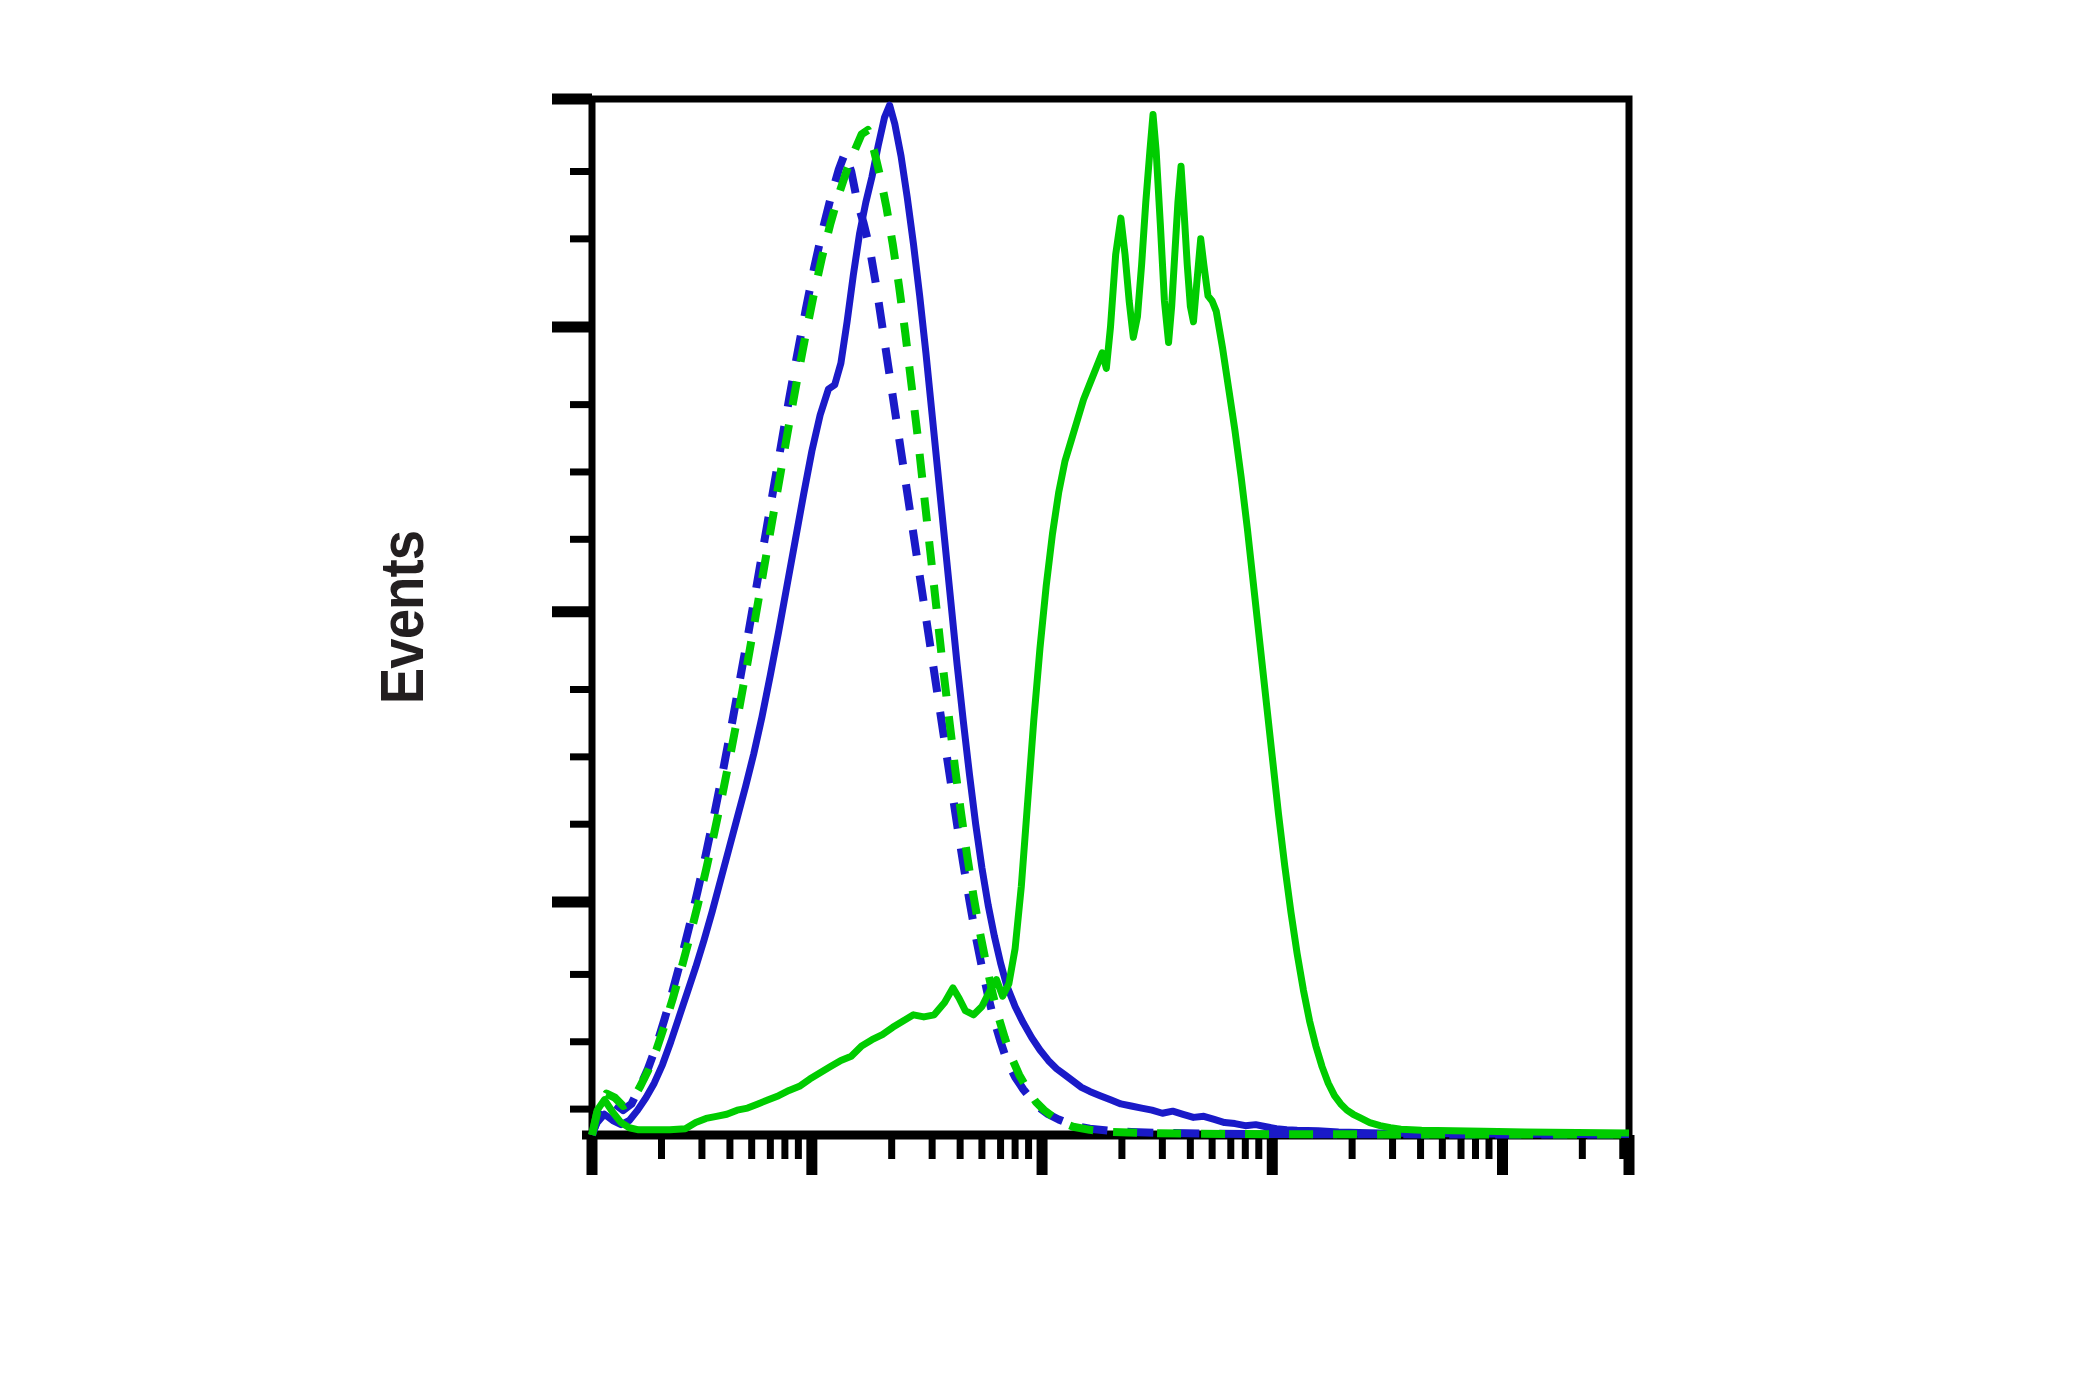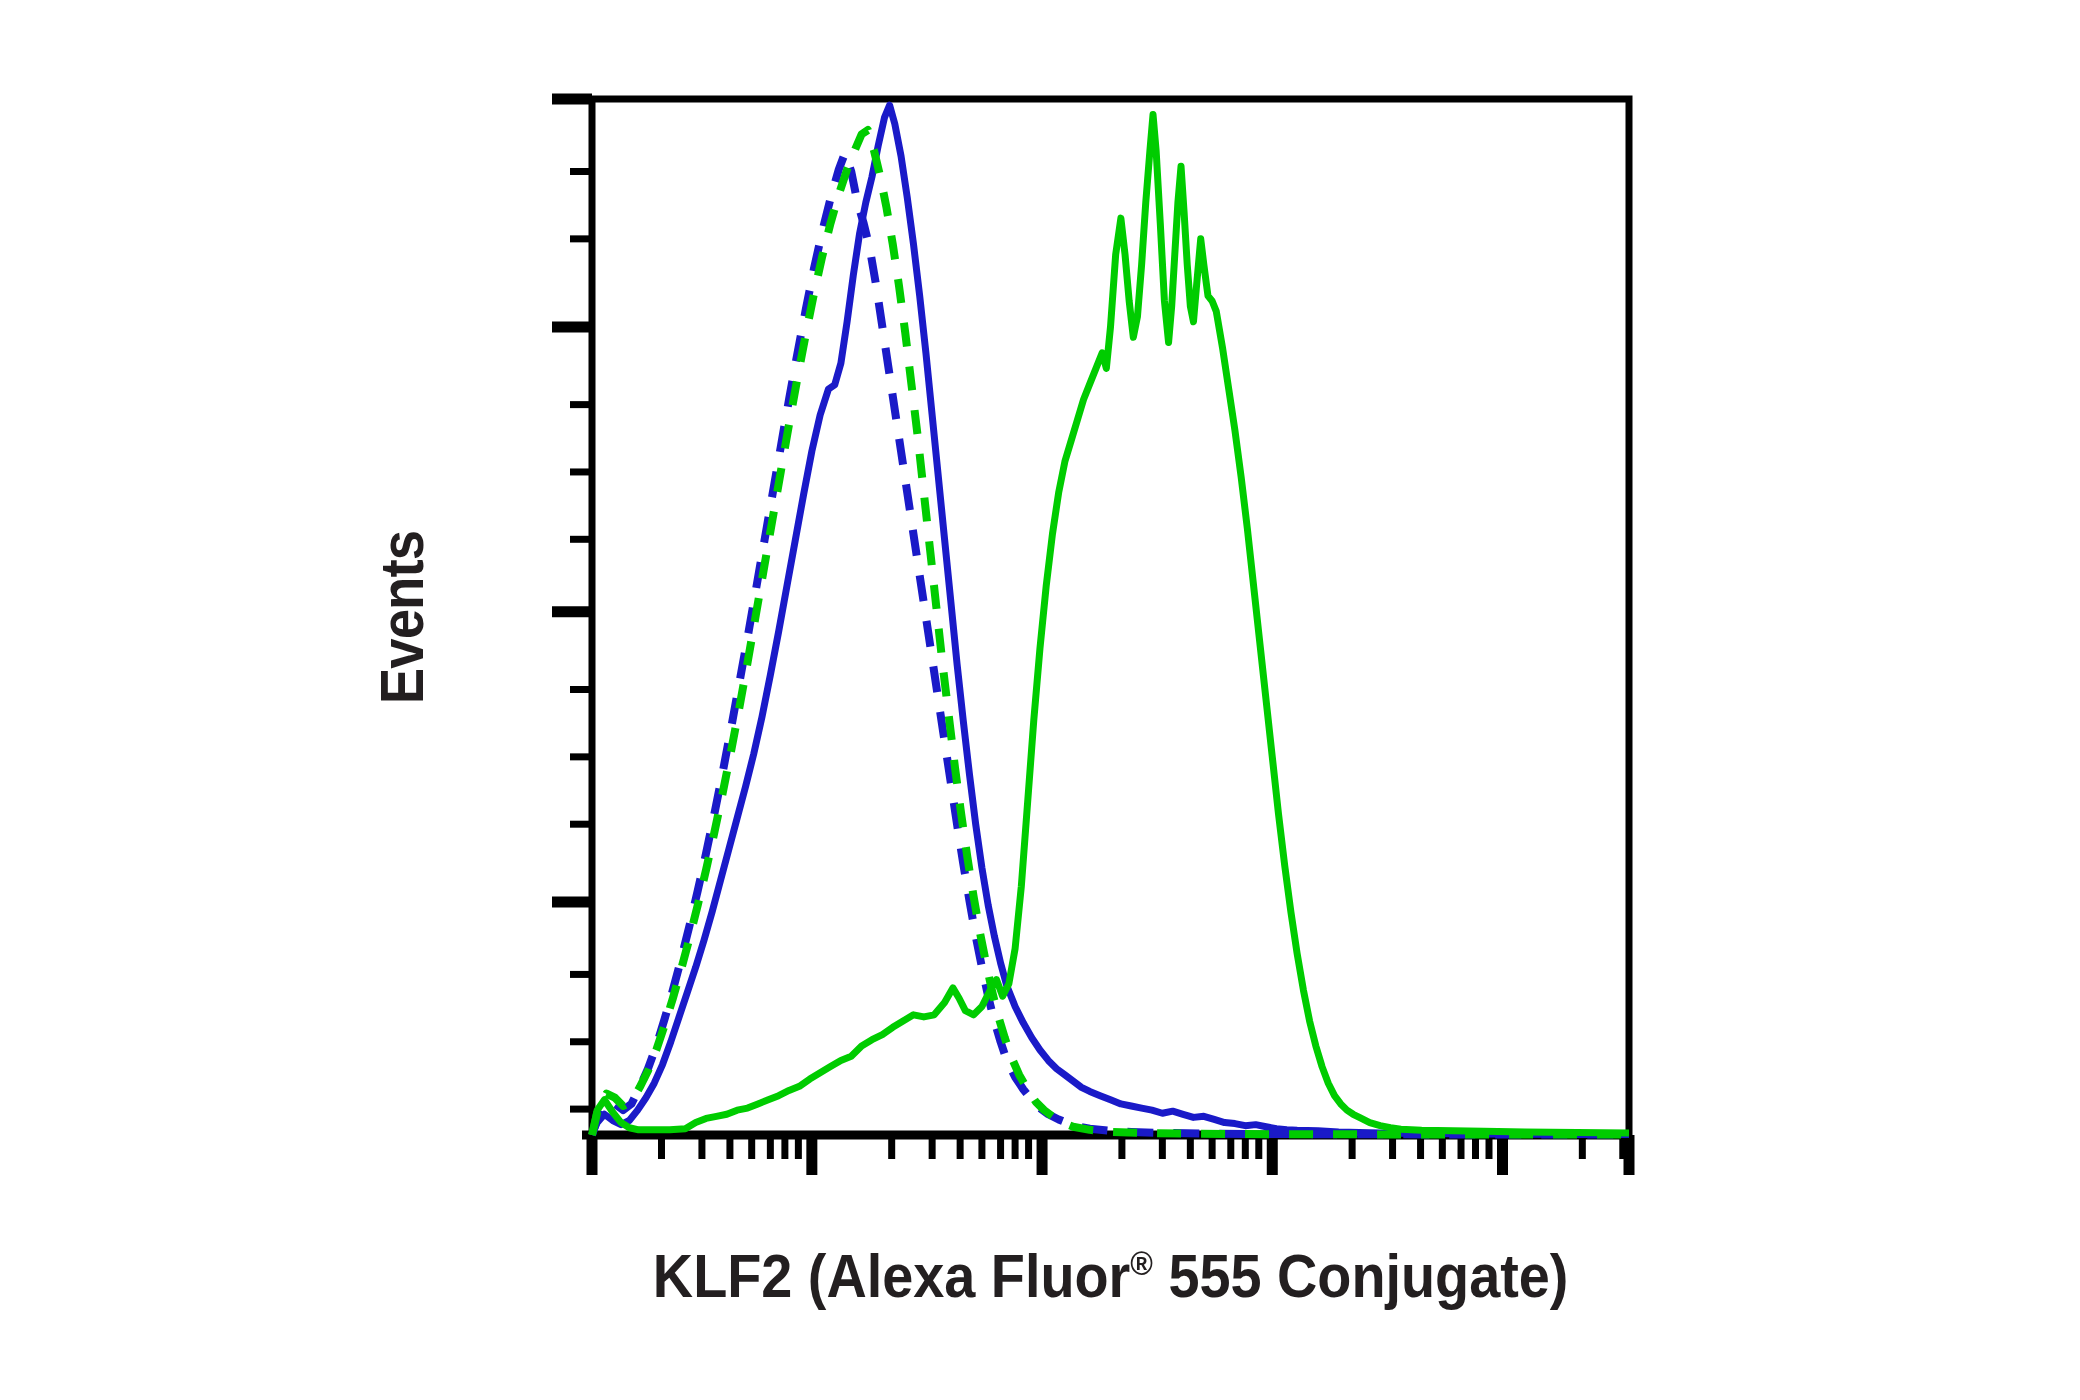--- a/index.html
+++ b/index.html
@@ -115,19 +115,14 @@
         <line x1="570" y1="1109.1" x2="592" y2="1109.1" stroke="#000000" stroke-width="7"></line>
       </g>
       <g>
         <path d="M592.00 1135.00 L597.18 1122.57 L604.44 1114.28 L612.74 1120.50 L621.04 1124.64 L629.33 1120.50 L637.63 1110.14 L645.92 1097.70 L654.22 1083.20 L662.52 1064.55 L670.81 1041.76 L679.11 1016.90 L687.40 992.03 L695.70 967.17 L704.00 940.23 L712.29 911.22 L720.59 880.14 L728.88 849.06 L737.18 817.98 L745.48 786.90 L753.77 753.75 L762.07 716.46 L770.36 675.02 L778.66 631.50 L786.96 585.92 L795.25 540.34 L803.55 494.75 L811.84 451.24 L820.14 414.98 L828.44 389.08 L834.66 384.94 L840.88 363.18 L847.10 321.74 L853.32 275.12 L859.55 233.68 L865.77 202.60 L871.99 176.70 L878.21 145.62 L884.43 117.65 L889.62 105.22 L894.80 123.86 L901.03 155.98 L907.25 197.42 L913.47 244.04 L919.69 295.84 L925.91 352.82 L932.14 414.98 L938.36 477.14 L944.58 539.30 L950.80 601.46 L957.02 663.62 L963.25 720.60 L969.47 774.47 L975.69 824.20 L981.91 867.71 L988.13 905.01 L994.36 936.09 L1000.58 963.02 L1006.80 985.82 L1015.10 1006.54 L1023.39 1023.11 L1031.69 1037.62 L1039.98 1050.05 L1048.28 1060.41 L1056.58 1068.70 L1064.87 1074.91 L1073.17 1081.13 L1081.46 1087.34 L1089.76 1091.49 L1100.13 1095.63 L1110.50 1099.78 L1120.87 1103.92 L1131.24 1105.99 L1141.61 1108.06 L1151.98 1110.14 L1162.35 1113.24 L1172.72 1111.17 L1183.09 1114.28 L1193.46 1117.39 L1203.83 1116.35 L1214.20 1119.46 L1224.57 1122.57 L1234.94 1123.60 L1245.31 1125.68 L1255.68 1124.64 L1266.05 1126.71 L1276.42 1128.78 L1286.79 1129.82 L1297.16 1130.34 L1317.90 1130.86 L1338.64 1131.89 L1359.38 1132.41 L1380.12 1132.93 L1421.60 1133.45 L1473.45 1133.96 L1525.30 1134.17 L1577.15 1134.38 L1629.00 1134.48" fill="none" stroke="#1a1ac8" stroke-width="7" stroke-linecap="butt" stroke-linejoin="round"></path>
         <path d="M592.00 1135.00 L598.22 1116.35 L606.52 1101.85 L614.81 1103.92 L623.11 1110.14 L631.41 1103.92 L639.70 1087.34 L648.00 1068.70 L656.29 1045.90 L664.59 1018.97 L672.89 989.96 L681.18 958.88 L689.48 925.73 L697.77 890.50 L706.07 853.21 L714.37 813.84 L722.66 772.40 L730.96 728.89 L739.25 683.30 L747.55 637.72 L755.85 590.06 L764.14 542.41 L772.44 494.75 L780.73 447.10 L789.03 399.44 L797.33 353.86 L805.62 310.34 L813.92 268.90 L822.21 231.61 L830.51 198.46 L838.81 169.45 L845.03 152.87 L851.25 171.52 L857.47 202.60 L863.69 223.32 L869.92 249.22 L876.14 285.48 L882.36 326.92 L888.58 368.36 L894.80 409.80 L901.03 451.24 L907.25 492.68 L913.47 534.12 L919.69 575.56 L925.91 617.00 L932.14 658.44 L938.36 699.88 L944.58 741.32 L950.80 782.76 L957.02 824.20 L963.25 863.57 L969.47 900.86 L975.69 936.09 L981.91 967.17 L988.13 996.18 L994.36 1021.04 L1000.58 1041.76 L1006.80 1060.41 L1015.10 1076.98 L1023.39 1089.42 L1031.69 1099.78 L1039.98 1108.06 L1048.28 1114.28 L1058.65 1119.46 L1069.02 1123.60 L1079.39 1126.71 L1089.76 1128.78 L1110.50 1130.86 L1131.24 1131.89 L1162.35 1132.93 L1214.20 1133.76 L1317.90 1134.17 L1473.45 1134.48 L1629.00 1134.59" fill="none" stroke="#1a1ac8" stroke-width="8" stroke-linecap="butt" stroke-linejoin="round" stroke-dasharray="26 20"></path>
         <path d="M592.00 1135.00 L598.22 1108.06 L606.52 1093.56 L614.81 1097.70 L623.11 1105.99 L631.41 1101.85 L639.70 1087.34 L648.00 1070.77 L656.29 1050.05 L664.59 1025.18 L672.89 998.25 L681.18 969.24 L689.48 938.16 L697.77 905.01 L706.07 869.78 L714.37 832.49 L722.66 793.12 L730.96 751.68 L739.25 708.17 L747.55 662.58 L755.85 614.93 L764.14 567.27 L772.44 519.62 L780.73 471.96 L789.03 424.30 L797.33 378.72 L805.62 335.21 L813.92 293.77 L822.21 256.47 L830.51 223.32 L838.81 194.31 L847.10 169.45 L855.40 148.73 L861.62 134.22 L867.84 130.08 L874.06 150.80 L880.29 176.70 L886.51 207.78 L892.73 244.04 L898.95 285.48 L905.17 332.10 L911.40 383.90 L917.62 435.70 L923.84 492.68 L930.06 549.66 L936.28 606.64 L942.51 663.62 L948.73 715.42 L954.95 767.22 L961.17 813.84 L967.39 857.35 L973.62 896.72 L979.84 931.94 L986.06 963.02 L992.28 992.03 L998.50 1016.90 L1004.73 1037.62 L1010.95 1056.26 L1019.24 1074.91 L1027.54 1089.42 L1035.84 1101.85 L1044.13 1110.14 L1052.43 1116.35 L1062.80 1122.57 L1073.17 1126.71 L1089.76 1129.82 L1110.50 1131.89 L1141.61 1132.93 L1193.46 1133.76 L1266.05 1134.17 L1421.60 1134.48 L1629.00 1134.59" fill="none" stroke="#00cc00" stroke-width="8" stroke-linecap="butt" stroke-linejoin="round" stroke-dasharray="24 20"></path>
         <path d="M592.00 1135.00 L597.18 1110.14 L604.44 1099.78 L612.74 1112.21 L621.04 1122.57 L629.33 1127.75 L638.66 1129.82 L654.22 1129.82 L669.77 1129.82 L685.33 1128.78 L695.70 1122.57 L706.07 1118.42 L716.44 1116.35 L726.81 1114.28 L737.18 1110.14 L747.55 1108.06 L757.92 1103.92 L768.29 1099.78 L778.66 1095.63 L789.03 1090.45 L799.40 1086.31 L809.77 1079.06 L820.14 1072.84 L830.51 1066.62 L840.88 1060.41 L851.25 1056.26 L861.62 1045.90 L871.99 1039.69 L882.36 1034.51 L892.73 1027.26 L903.10 1021.04 L913.47 1014.82 L923.84 1016.90 L934.21 1014.82 L944.58 1002.39 L952.88 987.89 L959.10 998.25 L965.32 1010.68 L973.62 1014.82 L981.91 1006.54 L990.21 989.96 L996.43 979.60 L1002.65 996.18 L1008.87 983.74 L1015.10 948.52 L1021.32 886.36 L1027.54 803.48 L1033.76 720.60 L1039.98 648.08 L1046.21 585.92 L1052.43 534.12 L1058.65 492.68 L1064.87 461.60 L1071.09 440.88 L1077.32 420.16 L1083.54 399.44 L1089.76 383.90 L1095.98 368.36 L1102.20 352.82 L1106.35 368.36 L1110.50 326.92 L1115.68 254.40 L1120.87 218.14 L1125.02 254.40 L1129.17 301.02 L1133.31 337.28 L1137.46 316.56 L1141.61 264.76 L1145.76 202.60 L1149.91 150.80 L1153.02 114.54 L1156.13 150.80 L1160.28 223.32 L1164.42 301.02 L1168.57 342.46 L1171.68 306.20 L1174.79 254.40 L1177.90 202.60 L1181.02 166.34 L1184.13 212.96 L1187.24 264.76 L1190.35 306.20 L1193.46 321.74 L1196.57 285.48 L1200.72 238.86 L1203.83 264.76 L1207.98 295.84 L1212.13 301.02 L1216.27 311.38 L1222.50 347.64 L1228.72 389.08 L1234.94 430.52 L1241.16 477.14 L1247.38 528.94 L1253.61 585.92 L1259.83 642.90 L1266.05 699.88 L1272.27 756.86 L1278.49 813.84 L1284.72 865.64 L1290.94 912.26 L1297.16 953.70 L1303.38 989.96 L1309.60 1021.04 L1315.83 1045.90 L1322.05 1066.62 L1328.27 1083.20 L1334.49 1095.63 L1340.71 1103.92 L1346.94 1110.14 L1353.16 1114.28 L1359.38 1117.39 L1369.75 1122.57 L1380.12 1125.68 L1390.49 1127.75 L1400.86 1129.30 L1421.60 1130.34 L1452.71 1130.86 L1483.82 1131.37 L1525.30 1131.89 L1577.15 1132.41 L1629.00 1132.93" fill="none" stroke="#00cc00" stroke-width="7" stroke-linecap="butt" stroke-linejoin="round"></path>
       </g>
     </svg>
 
-  <div id="xlabel" style="left: 592px; width: 1037px; top: 1240px;">
-    <span class="inner">
-      <span>KLF2 (Alexa Fluor</span><sup>®</sup><span> 555 Conjugate)</span>
-    </span>
-  </div>
 
 </div>
 
 </body></html>

